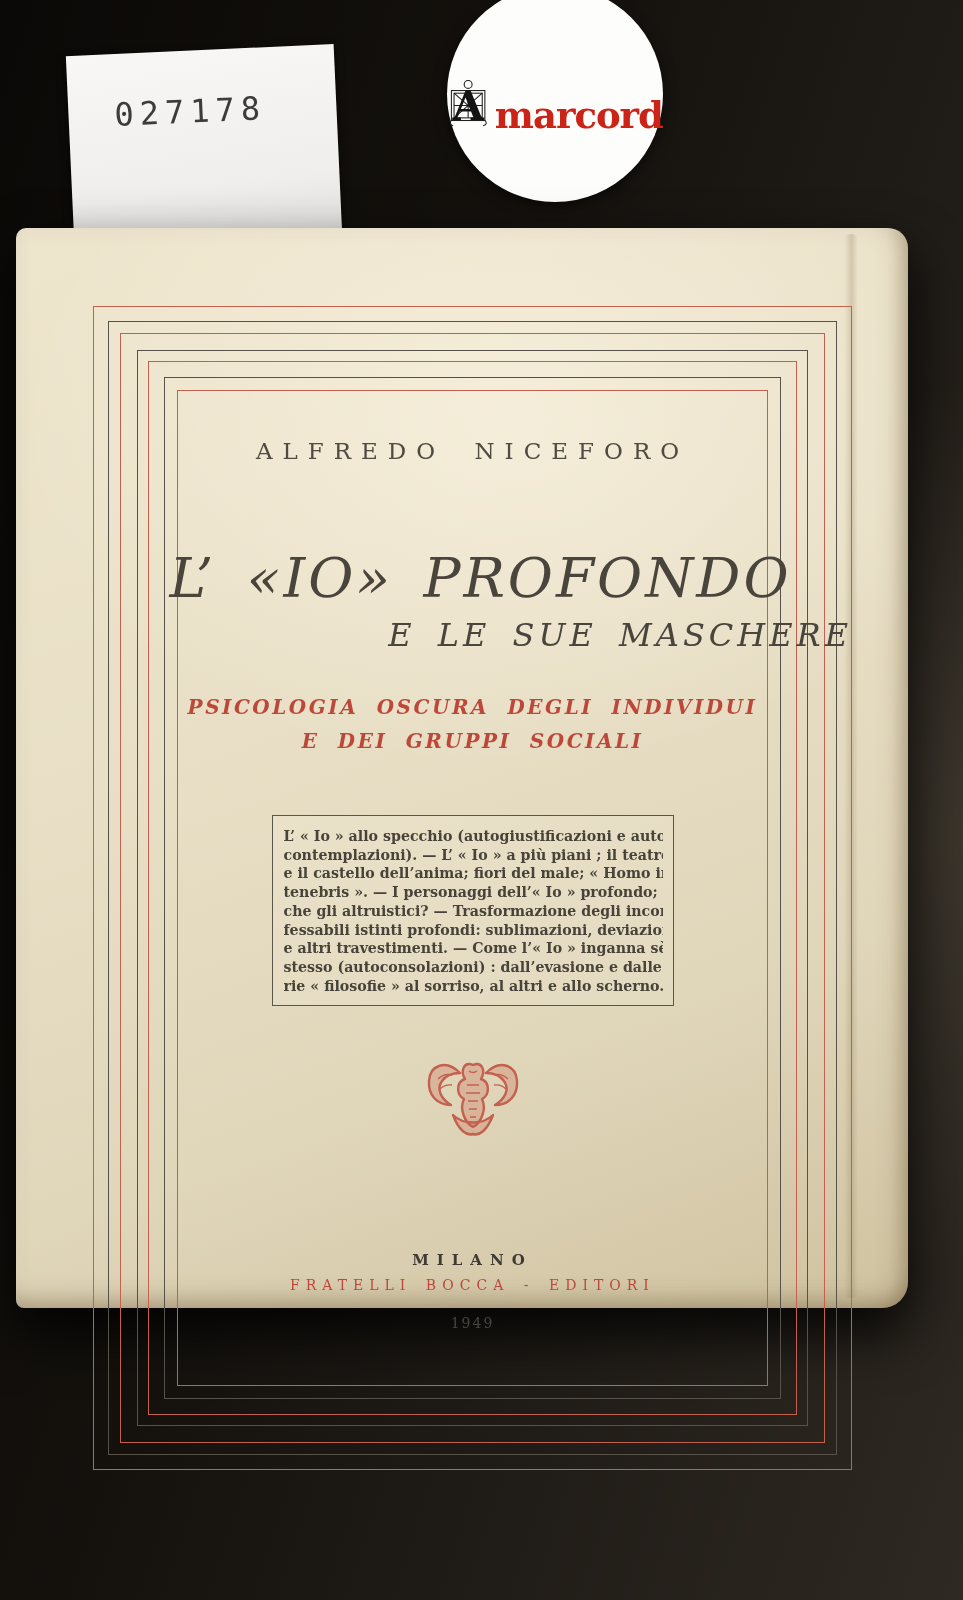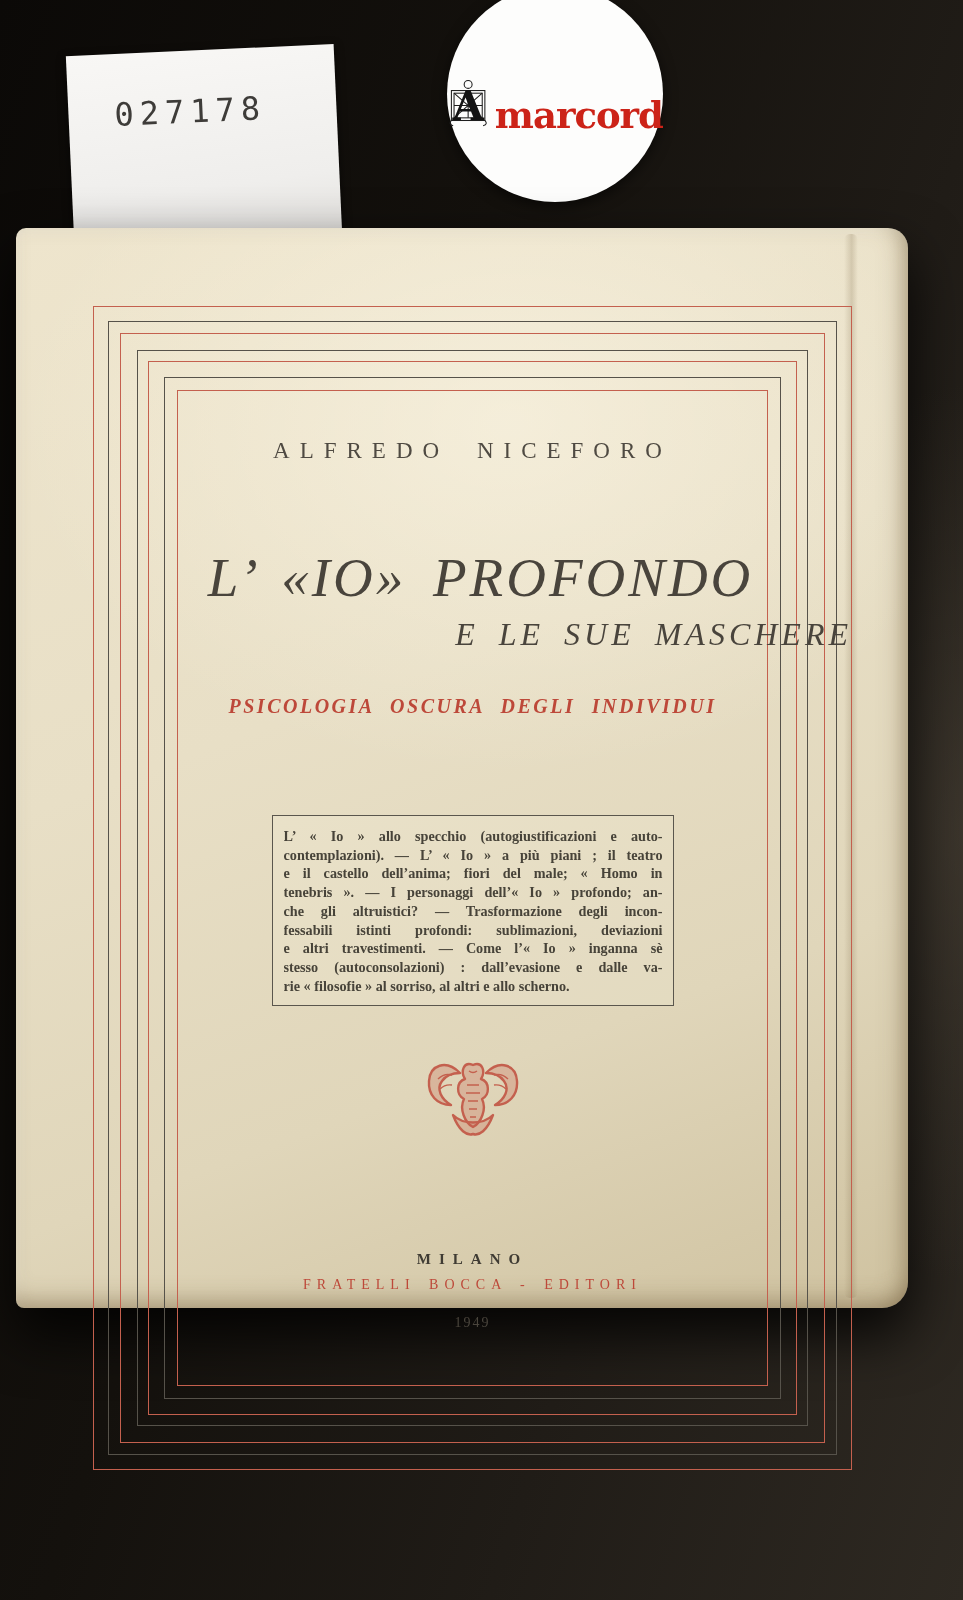--- a/index.html
+++ b/index.html
@@ -49,21 +49,20 @@
     position:absolute;left:16px;top:228px;width:892px;height:1080px;z-index:2;
     border-radius:10px 20px 26px 8px;
     background:
       radial-gradient(ellipse 700px 500px at 55% 18%, rgba(255,250,235,.5), rgba(255,250,235,0) 70%),
       linear-gradient(160deg,#eee5cd 0%,#e8dfc6 42%,#e0d6ba 72%,#cfc2a0 100%);
     box-shadow:
       0 26px 55px rgba(0,0,0,.85),
       inset -16px 0 24px -12px rgba(112,92,58,.5),
       inset 0 -18px 24px -12px rgba(112,92,58,.45),
       inset 4px 5px 16px -8px rgba(255,255,248,.6);
-    font-family: Liberation Serif, serif;
   }
   
   .page-edge{
     position:absolute;top:6px;bottom:10px;right:50px;width:14px;
     background:linear-gradient(to right, rgba(120,100,65,0) 0%, rgba(120,100,65,.22) 55%, rgba(120,100,65,0) 100%);
     border-radius:6px;
   }
   
   .frame{position:absolute;left:77px;top:78px;width:759px;height:1164px;}
   .frame-line{position:absolute;border:1.5px solid var(--frame_dark);}
@@ -129,20 +128,21 @@
       <div class="frame-line f3"></div>
       <div class="frame-line f4"></div>
       <div class="frame-line f5"></div>
       <div class="frame-line f6"></div>
       <div class="frame-line f7"></div>
 
       <div class="centered author">ALFREDO NICEFORO</div>
       <div class="centered title1">L’ «IO» PROFONDO</div>
       <div class="centered title2">E LE SUE MASCHERE</div>
       <div class="centered sub1">PSICOLOGIA OSCURA DEGLI INDIVIDUI</div>
+      <div class="centered sub2">E DEI GRUPPI SOCIALI</div>
 
       <div class="blurb">
           <div>L’ « Io » allo specchio (autogiustificazioni e auto-</div>
           <div>contemplazioni). — L’ « Io » a più piani ; il teatro</div>
           <div>e il castello dell’anima; fiori del male; « Homo in</div>
           <div>tenebris ». — I personaggi dell’« Io » profondo; an-</div>
           <div>che gli altruistici? — Trasformazione degli incon-</div>
           <div>fessabili istinti profondi: sublimazioni, deviazioni</div>
           <div>e altri travestimenti. — Come l’« Io » inganna sè</div>
           <div>stesso (autoconsolazioni) : dall’evasione e dalle va-</div>

